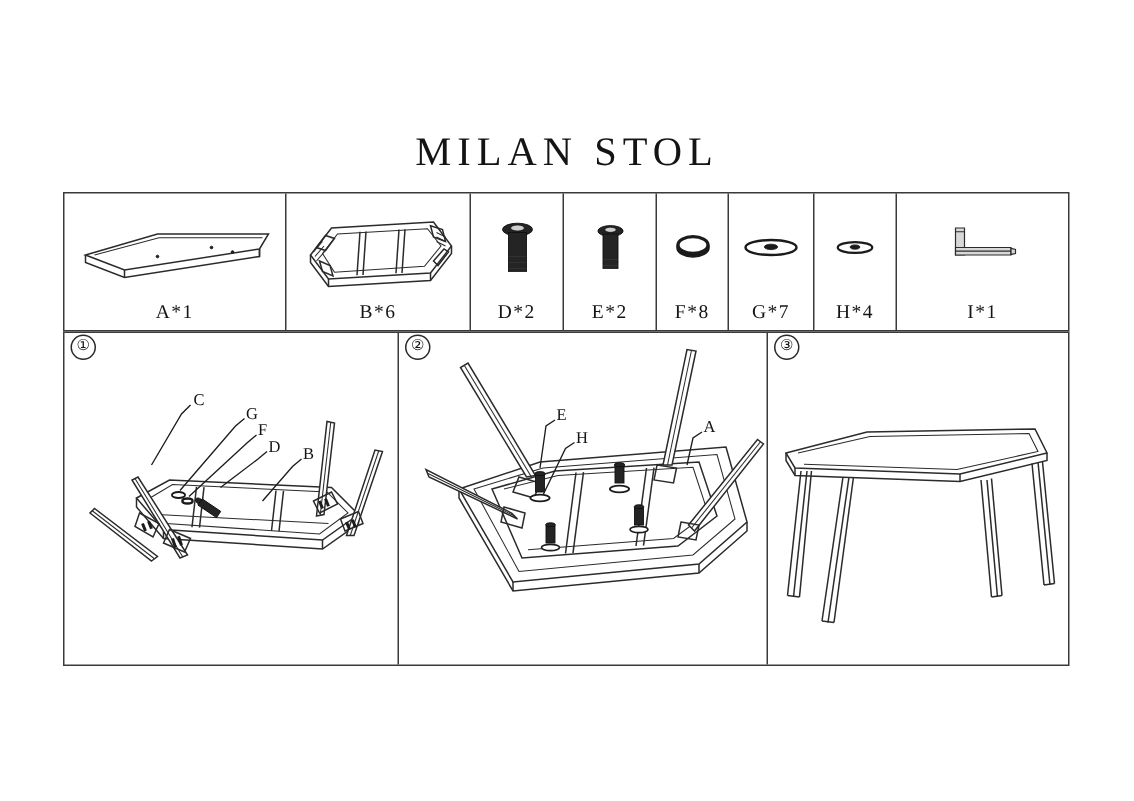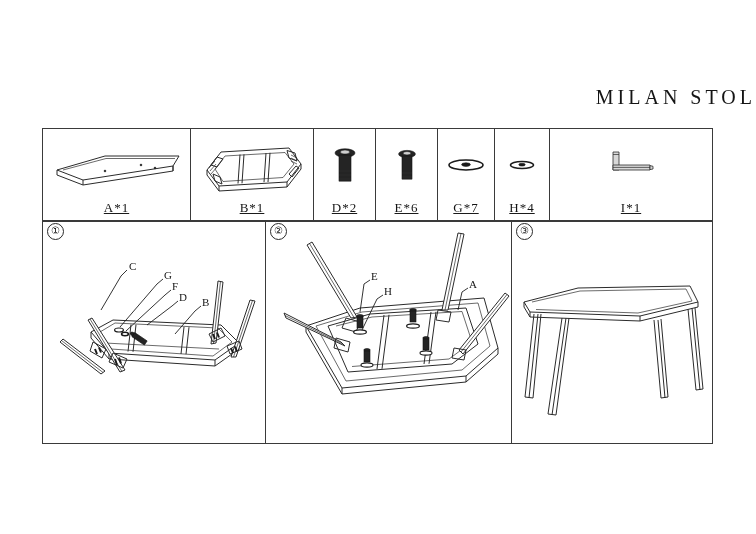--- a/index.html
+++ b/index.html
@@ -22,39 +22,38 @@
     width: 756px;
     height: 534px;
   }
 
   
   #title {
     position: absolute;
     left: 0;
     top: 86px;
     width: 756px;
-    text-align: right;
+    text-align: center;
     font-family: "Liberation Serif", serif;
-    font-size: 20px;
+    font-size: 27px;
     letter-spacing: 4px;
     color: #141414;
     white-space: pre;
   }
 
   
   #parts-strip {
     position: absolute;
     left: 42px;
     top: 128px;
     width: 671px;
     height: 93px;
     border: 1.2px solid #3a3a3a;
     box-sizing: border-box;
     display: flex;
-    text-decoration: underline;
   }
   .part-cell {
     position: relative;
     border-right: 1.2px solid #3a3a3a;
     box-sizing: border-box;
     display: flex;
     flex-direction: column;
     align-items: center;
     justify-content: flex-end;
   }
@@ -181,21 +180,21 @@
 
             <path class="ln" d="M16 40 L16 45 L28 61 L96 57 L110 39 L110 34"></path>
             <path class="ln" d="M28 56 L28 61"></path>
             <path class="ln" d="M96 52 L96 57"></path>
 
             <path class="lnth" d="M18 38 L24 31 M19 41 L25 34 M20 44 L26 37"></path>
             <path class="lnth" d="M100 25 L106 28 M100 28 L106 31 M100 31 L106 34"></path>
           </g>
         </svg>
       </div>
-      <div class="part-label">B*1</div>
+      <div class="part-label">B*6</div>
     </div>
 
 
     <div class="part-cell" style="width:62px">
       <div class="part-art">
         <svg width="62" height="72" viewBox="0 0 62 72" aria-hidden="true">
           <g>
             <ellipse cx="31" cy="24" rx="10" ry="4.2" class="dark2"></ellipse>
             <ellipse cx="31" cy="23" rx="4.6" ry="2" fill="#cfcfcf" stroke="#111" stroke-width="0.5"></ellipse>
             <rect x="25" y="26" width="12" height="26" class="dark2"></rect>
@@ -212,23 +211,35 @@
         <svg width="62" height="72" viewBox="0 0 62 72" aria-hidden="true">
           <g>
             <ellipse cx="31" cy="25" rx="8.4" ry="3.6" class="dark2"></ellipse>
             <ellipse cx="31" cy="24.2" rx="3.8" ry="1.7" fill="#cfcfcf" stroke="#111" stroke-width="0.5"></ellipse>
             <rect x="26" y="27" width="10" height="23" class="dark2"></rect>
             <path class="lnth" d="M26 50 L36 50" stroke="#111"></path>
             <path d="M26 48 L36 48 M26 44 L36 44" stroke="#3a3a3a" stroke-width="0.4" fill="none"></path>
           </g>
         </svg>
       </div>
-      <div class="part-label">E*6</div>
-    </div>
-
+      <div class="part-label">E*2</div>
+    </div>
+
+    <div class="part-cell" style="width:48px">
+      <div class="part-art">
+        <svg width="48" height="72" viewBox="0 0 48 72" aria-hidden="true">
+          <g>
+            <ellipse cx="24" cy="36" rx="10" ry="5.6" fill="none" stroke="#1b1b1b" stroke-width="2.4"></ellipse>
+            <ellipse cx="24" cy="34.4" rx="10" ry="5.6" fill="#ffffff" stroke="#1b1b1b" stroke-width="2.2"></ellipse>
+            <path d="M16 37.5 A10 5.6 0 0 0 22 40" fill="none" stroke="#1b1b1b" stroke-width="1.4"></path>
+          </g>
+        </svg>
+      </div>
+      <div class="part-label">F*8</div>
+    </div>
 
     <div class="part-cell" style="width:57px">
       <div class="part-art">
         <svg width="57" height="72" viewBox="0 0 57 72" aria-hidden="true">
           <g>
             <ellipse cx="28" cy="36" rx="17" ry="5" fill="#ffffff" stroke="#1b1b1b" stroke-width="1.6"></ellipse>
             <ellipse cx="28" cy="35.6" rx="4.4" ry="1.8" class="dark"></ellipse>
           </g>
         </svg>
       </div>

